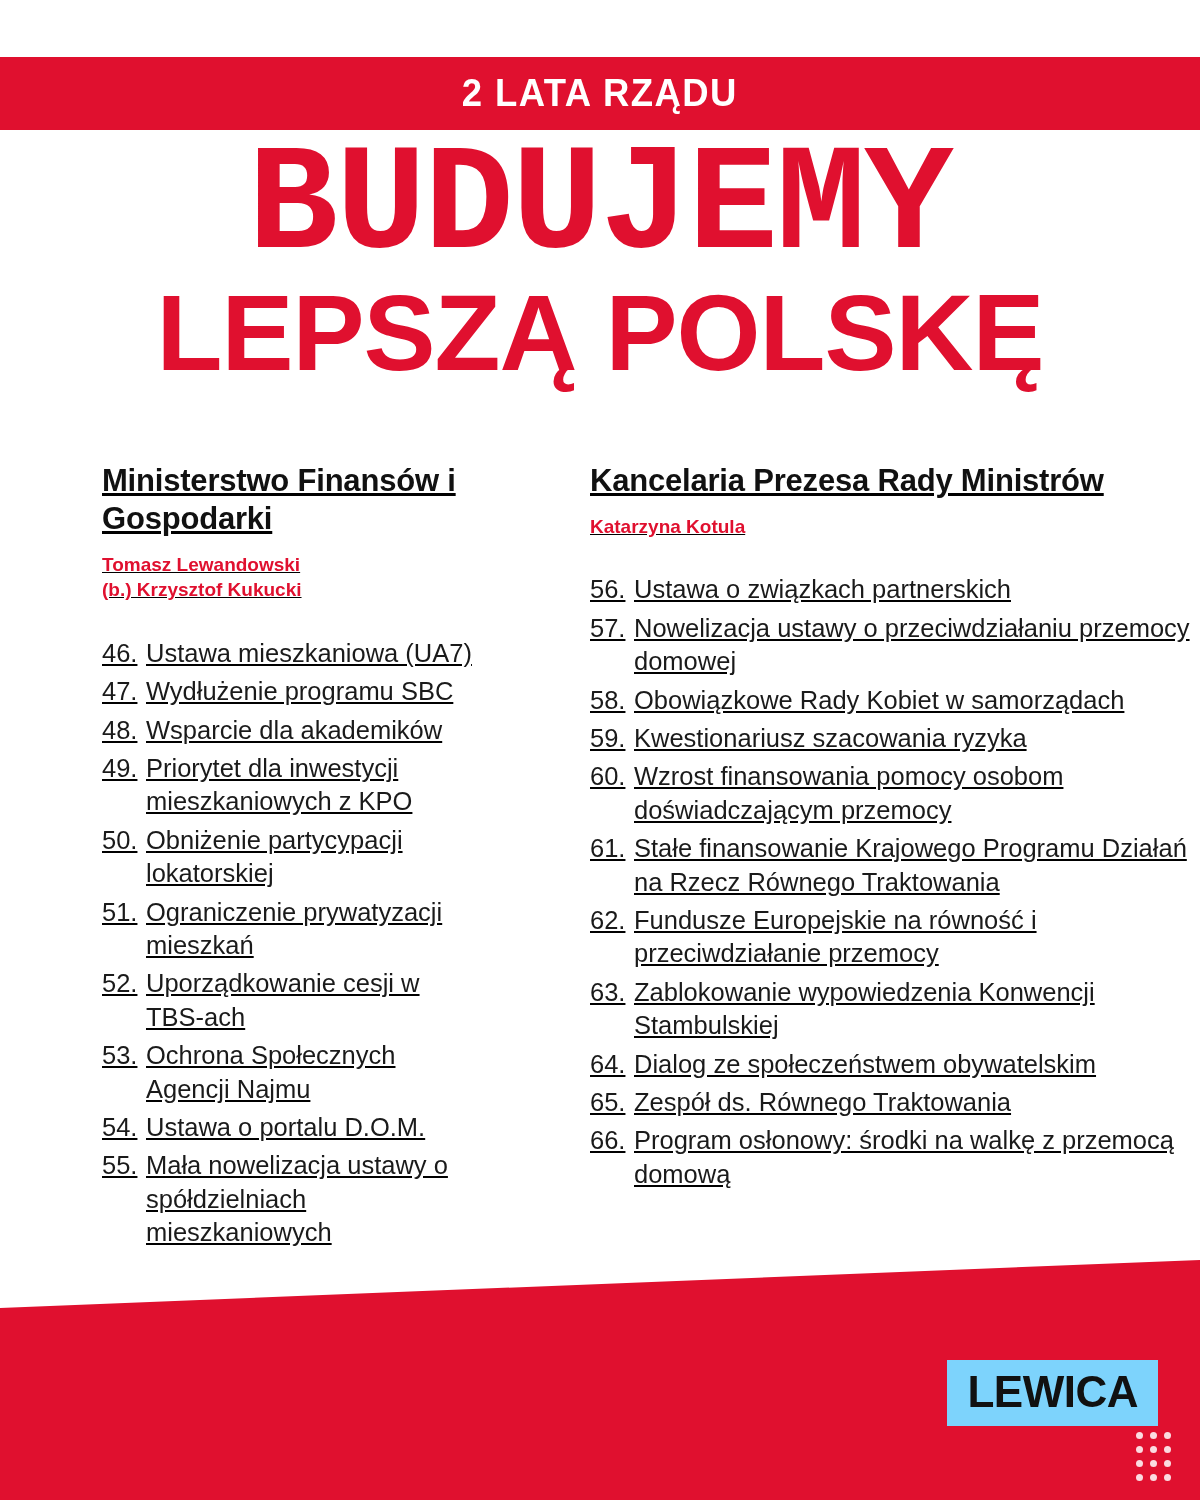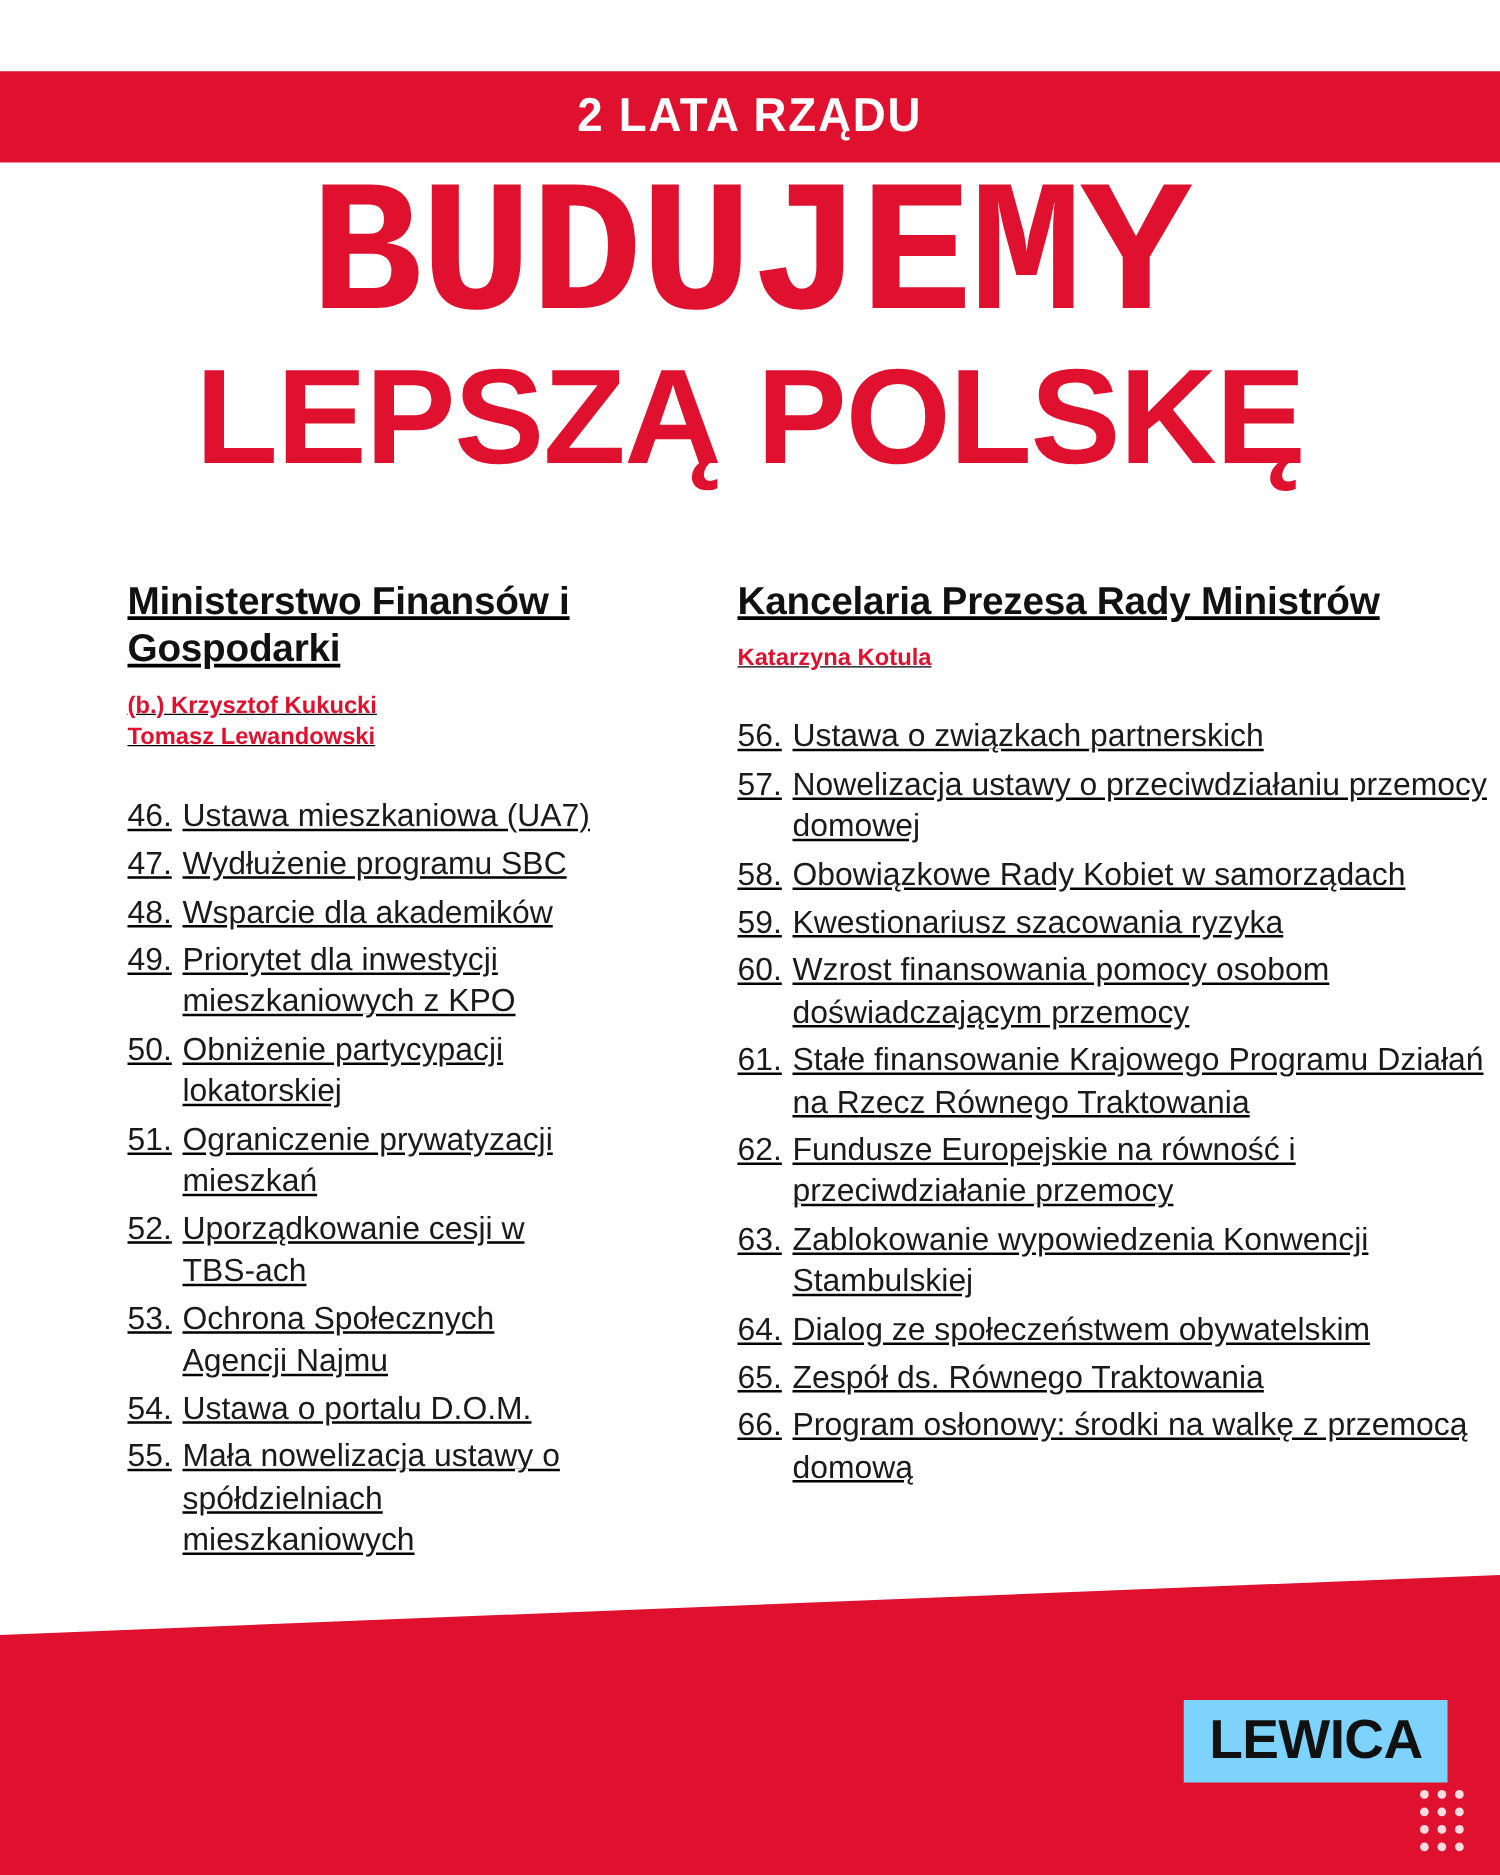--- a/index.html
+++ b/index.html
@@ -193,22 +193,22 @@
   <div class="headline">
     <div class="headline-1">BUDUJEMY</div>
     <div class="headline-2">LEPSZĄ POLSKĘ</div>
   </div>
 
   <div class="columns">
 
     <div class="col col-left">
       <div class="dept-title">Ministerstwo Finansów i Gospodarki</div>
       <div class="dept-person">
+        <div>Tomasz Lewandowski</div>
         <div>(b.) Krzysztof Kukucki</div>
-        <div>Tomasz Lewandowski</div>
       </div>
       <ul class="items">
         <li class="item">
           <span class="item-num">46.</span>
           <span class="item-text">Ustawa mieszkaniowa (UA7)</span>
         </li>
         <li class="item">
           <span class="item-num">47.</span>
           <span class="item-text">Wydłużenie programu SBC</span>
         </li>

